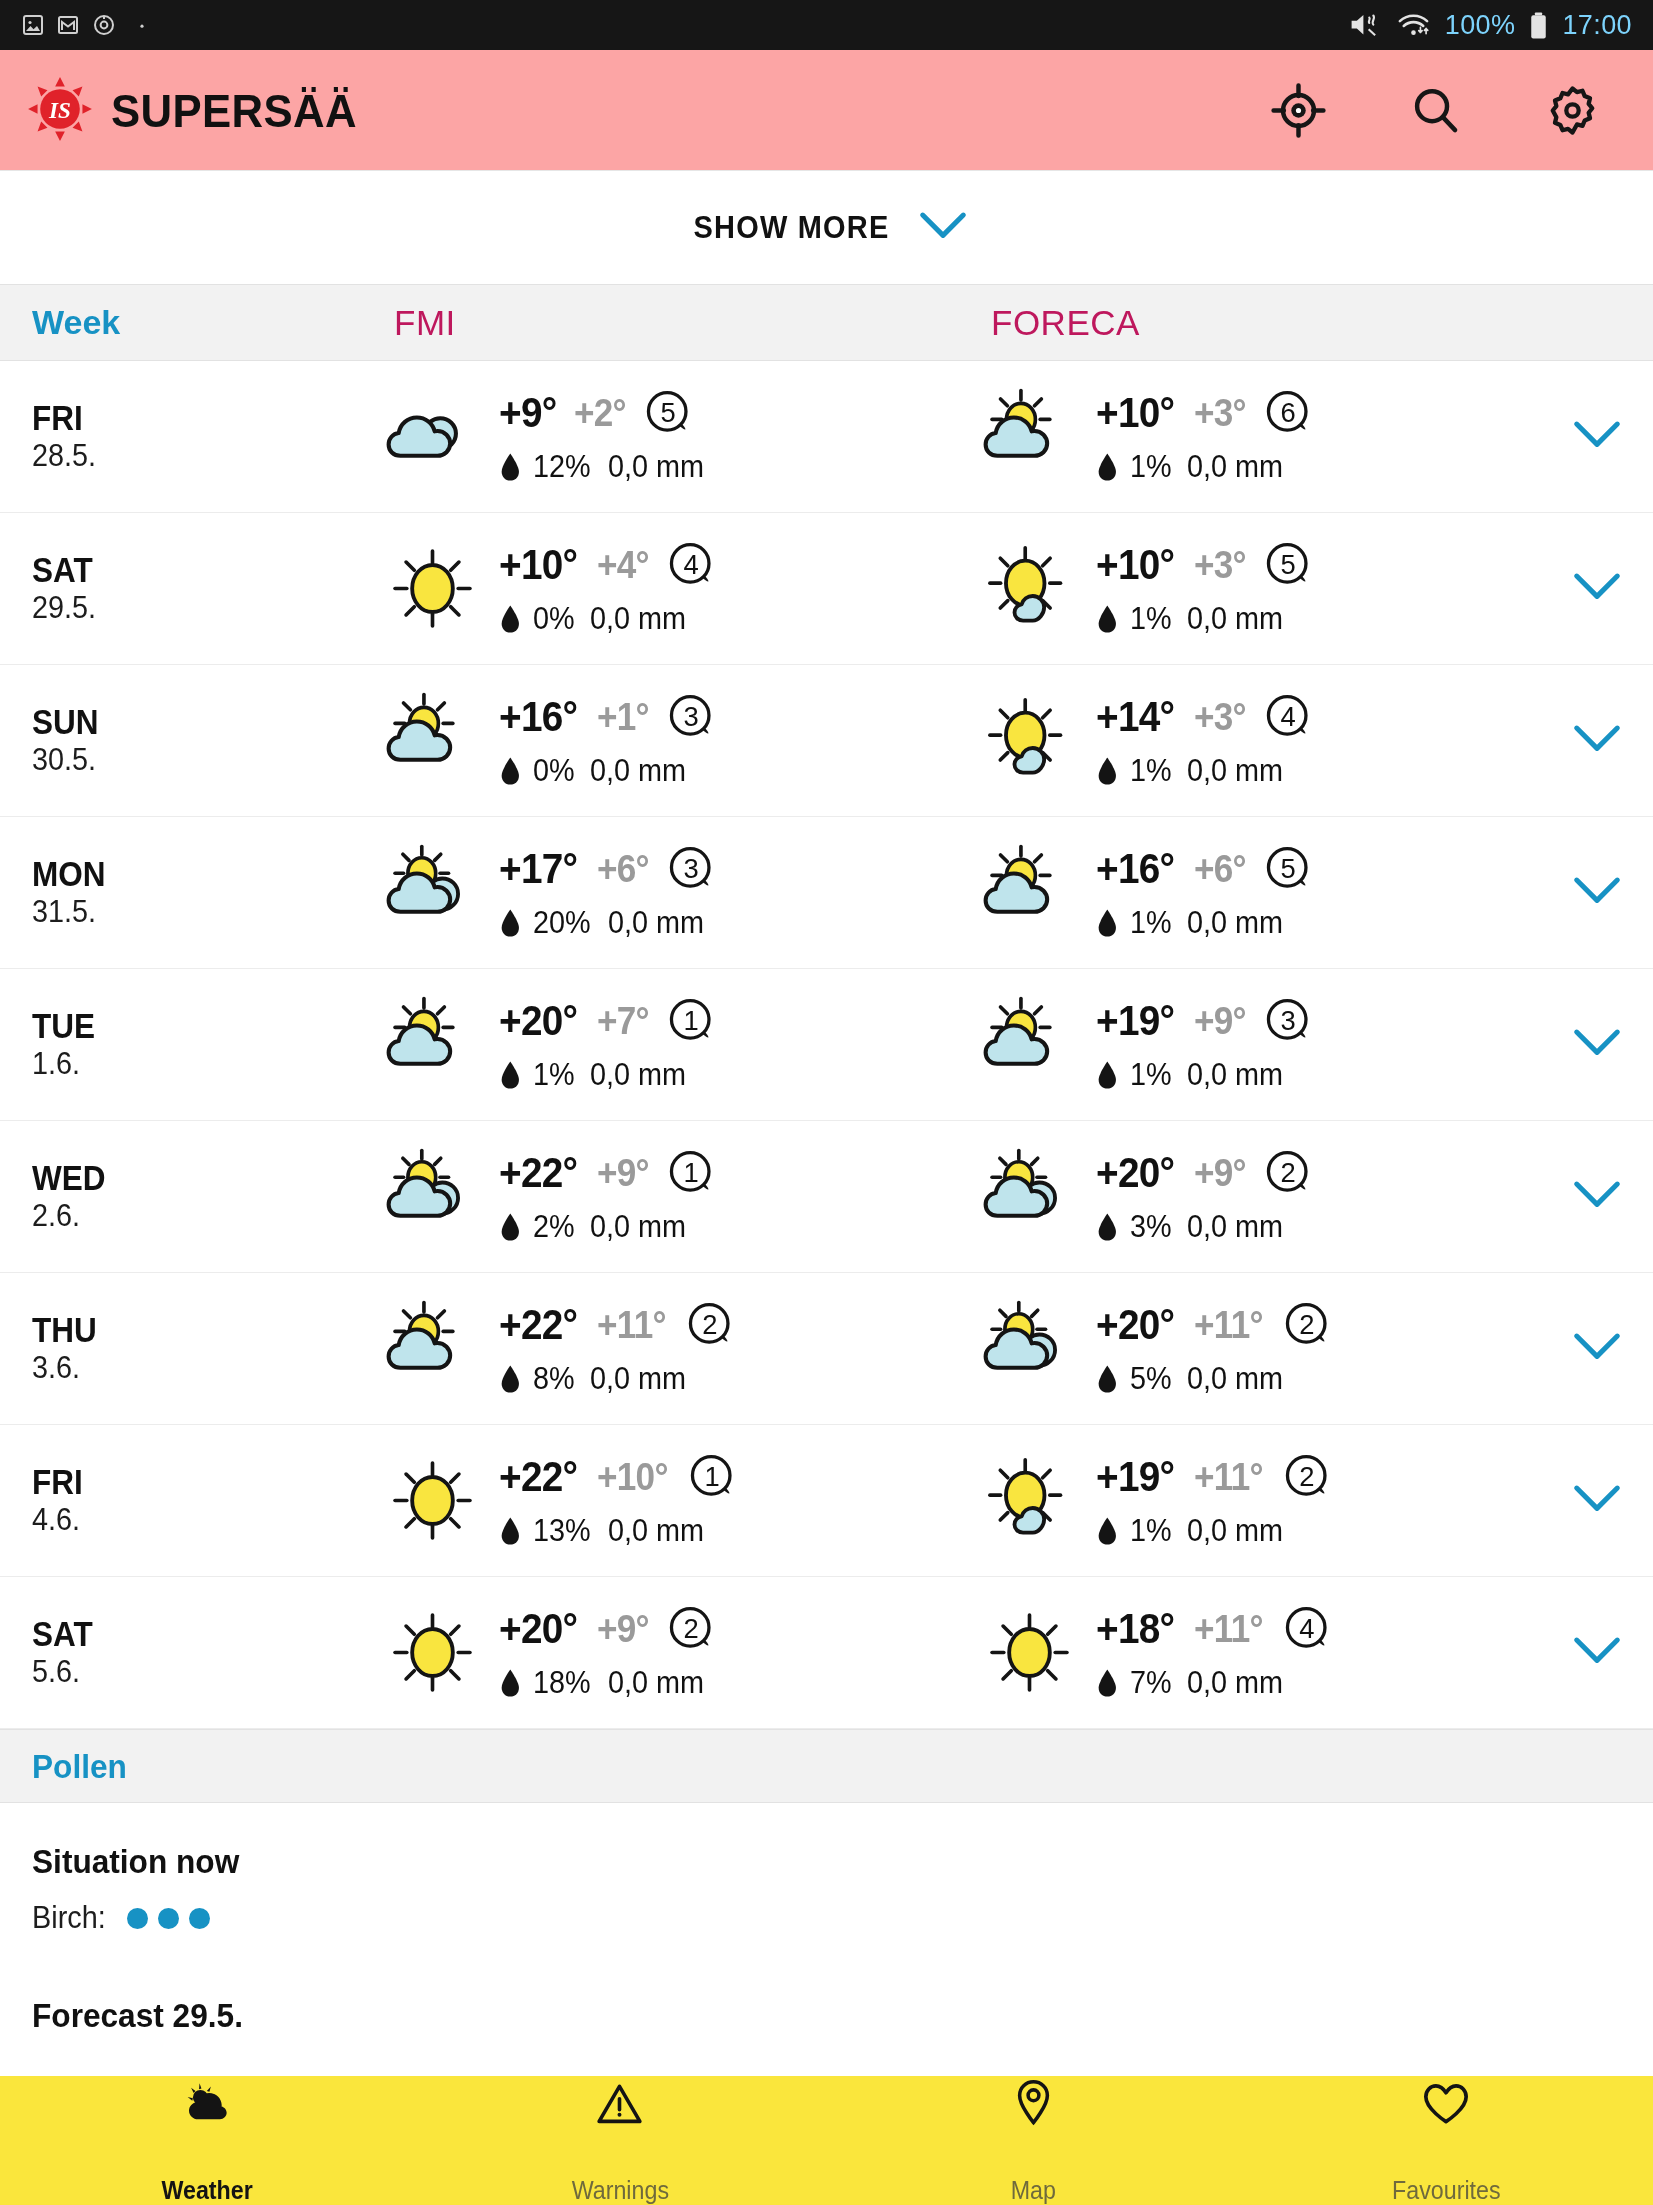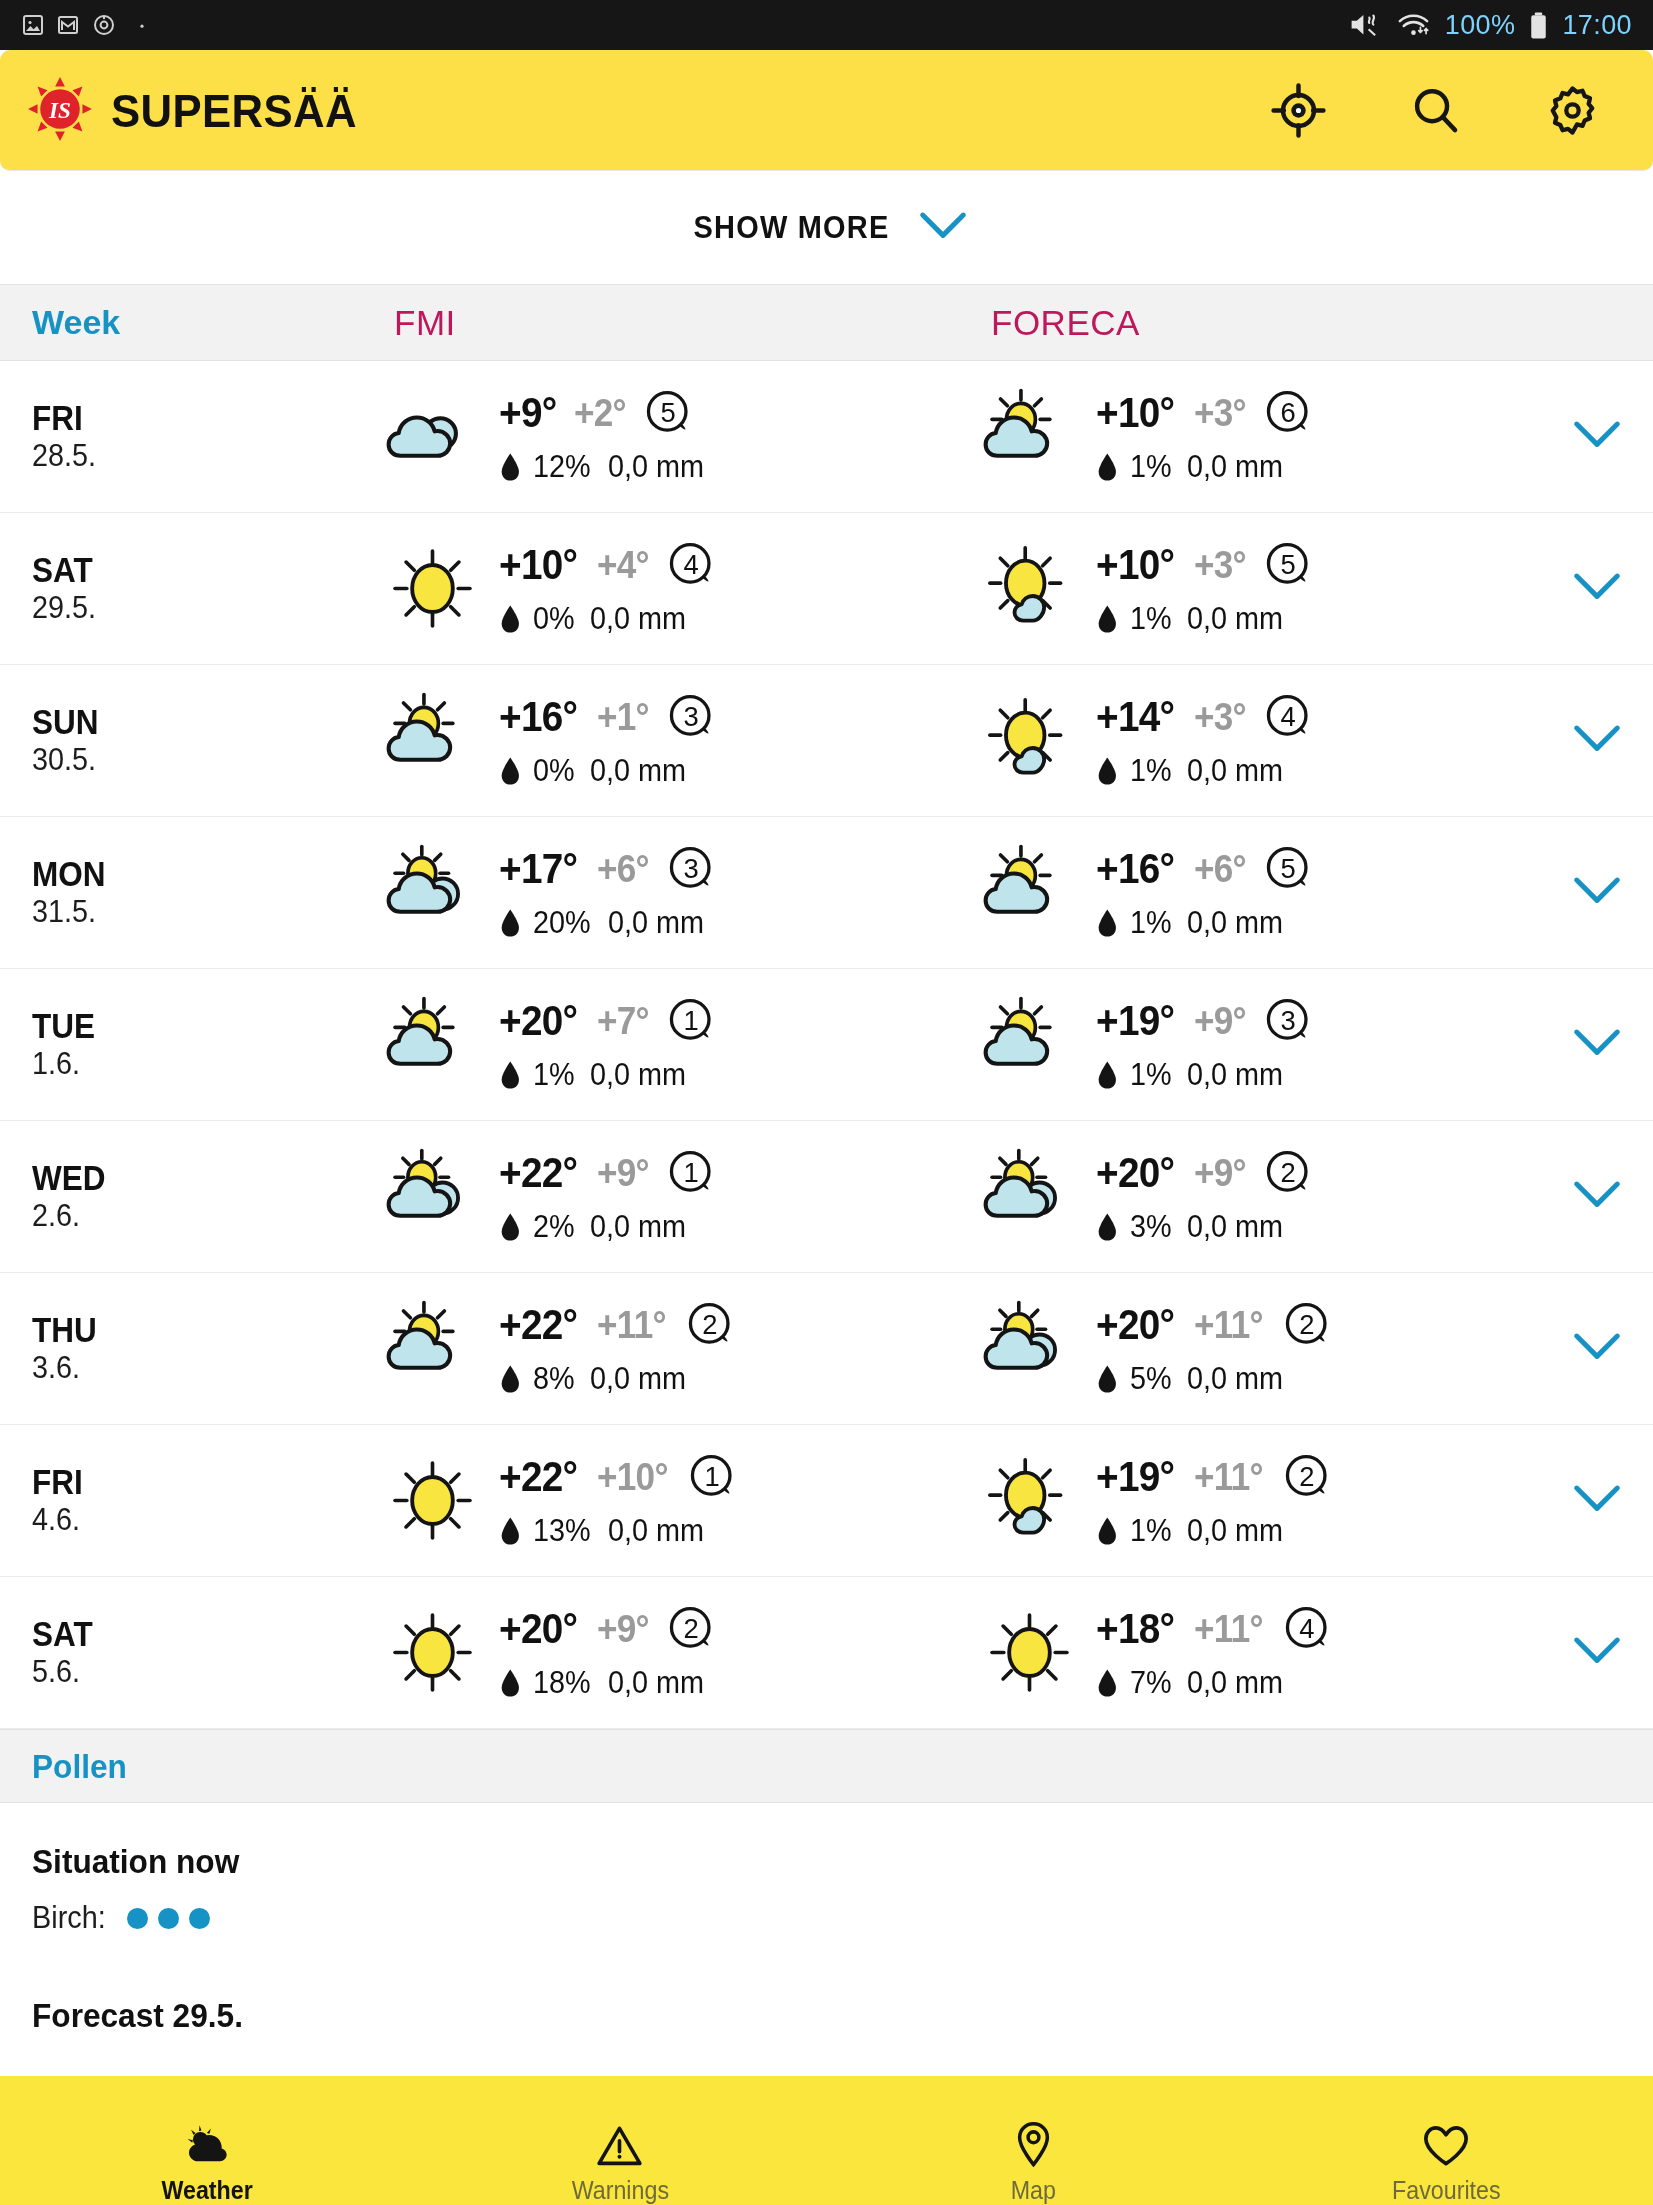--- a/index.html
+++ b/index.html
@@ -16,22 +16,22 @@
     height: 50px; background: #161616; color: #7dd3fc;
     display: flex; align-items: center; padding: 0 21px; flex: 0 0 50px;
   }
   .sb-left { display: flex; align-items: center; gap: 11.3px; }
   .sb-right { margin-left: auto; display: flex; align-items: center; gap: 13px; }
   .sb-text { font-size: 27px; letter-spacing: 0.4px; font-family: "Liberation Sans", sans-serif; }
   .sb-ico { display: inline-flex; align-items: center; }
 
   
   .appbar {
-    height: 121px; background: #fde047; display: flex; align-items: center;
-    padding: 0 27.4px; flex: 0 0 121px; border-bottom: 1.6px solid #e6e6e6; border-radius: 10px;
+    height: 121px; background: #fca5a5; display: flex; align-items: center;
+    padding: 0 27.4px; flex: 0 0 121px; border-bottom: 1.6px solid #e6e6e6;
   }
   .brand { display: flex; align-items: center; gap: 18px; }
   .brand-name {
     font-size: 47px; font-weight: 700; letter-spacing: 0.4px; color: #111;
     font-family: "Liberation Sans", sans-serif; transform: scaleX(.93); transform-origin: left center;
   }
   .appbar-actions { margin-left: auto; display: flex; align-items: center; gap: 69px; padding-right: 19.4px; }
   .icon-btn { width: 68px; height: 68px; display: flex; align-items: center; justify-content: center; cursor: pointer; }
 
   
@@ -101,21 +101,21 @@
   .p-label { font-size: 31px; color: #1d1d1d; transform: scaleX(.93); transform-origin: left; }
   .p-dots { display: flex; gap: 9.7px; }
   .p-dot { width: 21px; height: 21px; border-radius: 50%; background: #1792c4; }
   .p-forecast { font-size: 34px; font-weight: 700; color: #111; margin-top: 60px; transform: scaleX(.93); transform-origin: left; }
 
   
   .navbar {
     background: #fae63c; height: 129px; display: flex; align-items: center; flex: 0 0 129px;
   }
   .navitem {
-    flex: 1; display: flex; flex-direction: column; align-items: center; justify-content: flex-end;
+    flex: 1; display: flex; flex-direction: column; align-items: center; justify-content: space-between;
     gap: 8px; cursor: pointer; height: 100%;
   }
   .nav-ico { height: 50px; display: flex; align-items: flex-end; }
   .nav-label { font-size: 25px; color: #6f6a3c; transform: scaleX(.93); }
   .navitem.active .nav-label { color: #141414; font-weight: 700; }
 </style>
 </head>
 <body>
 
 <div id="app">

